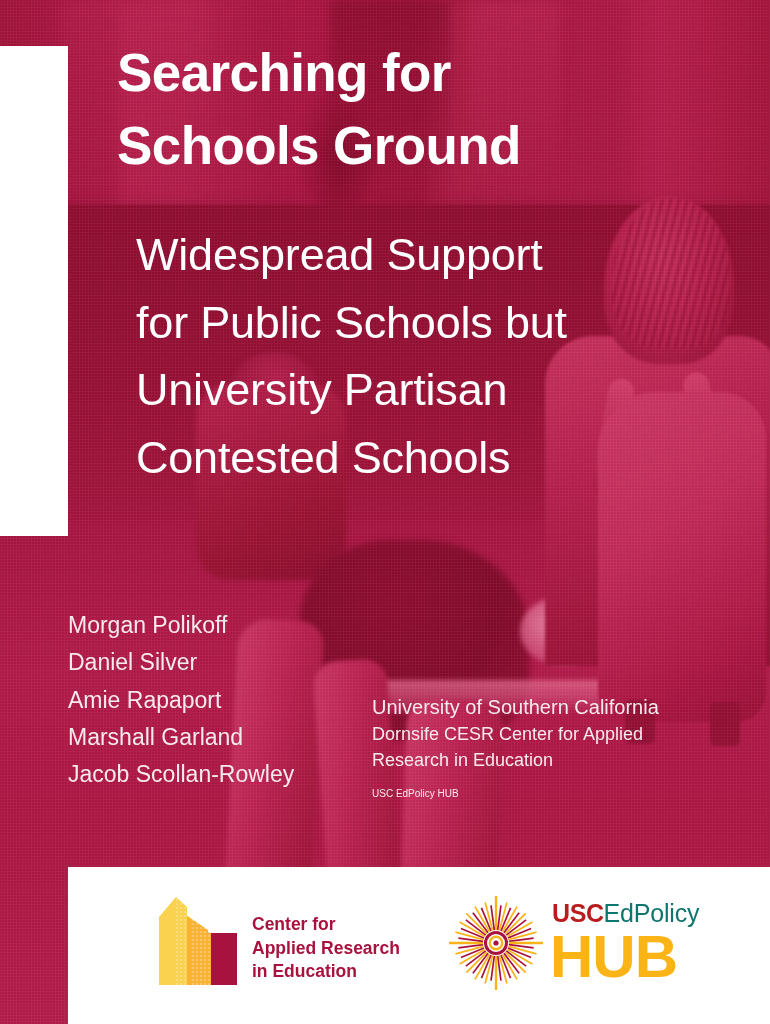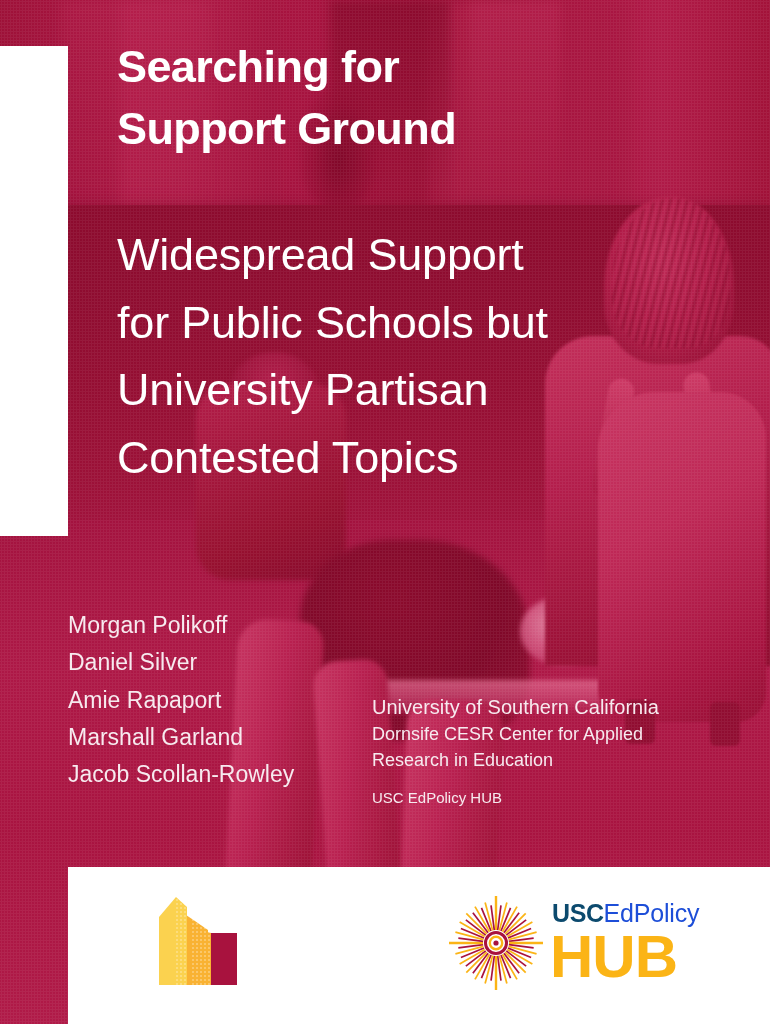--- a/index.html
+++ b/index.html
@@ -221,38 +221,38 @@
     left: 0; top: 46px; width: 68px; height: 490px;
     background: #ffffff;
   }
 
   
   .title {
     position: absolute;
     left: 117px; top: 36px;
     width: 620px;
     color: #ffffff;
-    font-size: 45px;
+    font-size: 53px;
     font-weight: bold;
     line-height: 1.38;
     letter-spacing: -0.6px;
   }
   .title .tline { display: block; white-space: nowrap; }
 
   .subtitle {
     position: absolute;
     left: 117px; top: 221px;
     width: 600px;
     color: #ffffff;
     font-size: 45px;
     font-weight: normal;
     line-height: 1.5;
     letter-spacing: -0.2px;
   }
-  .subtitle .sline { display: block; white-space: nowrap; }
+  .subtitle .sline { display: block; white-space: nowrap; margin-left: 19px; }
 
   .authors {
     position: absolute;
     left: 68px; top: 607px;
     color: #f7eaef;
     font-size: 23px;
     font-weight: normal;
     line-height: 1.62;
   }
   .authors span { display: block; white-space: nowrap; }
@@ -268,21 +268,21 @@
     white-space: nowrap;
     margin-bottom: 2px;
   }
   .aff-dept {
     font-size: 18px;
     line-height: 1.42;
     width: 320px;
     margin-bottom: 14px;
   }
   .aff-hub {
-    font-size: 15px;
+    font-size: 10px;
     line-height: 1.4;
     white-space: nowrap;
   }
 
   
   .footer {
     position: absolute;
     left: 68px; top: 867px; width: 702px; height: 157px;
     background: #ffffff;
   }
@@ -324,26 +324,26 @@
   }
   .hub-wordtop {
     position: absolute;
     left: 104px; top: 10px;
     font-size: 25px;
     line-height: 1;
     white-space: nowrap;
   }
   .hub-wordtop .usc {
     font-weight: bold;
-    color: #0c4a6e;
+    color: #b91c1c;
     letter-spacing: -0.4px;
   }
   .hub-wordtop .edpolicy {
     font-weight: normal;
-    color: #1d4ed8;
+    color: #0f766e;
     letter-spacing: -0.2px;
   }
   .hub-wordbig {
     position: absolute;
     left: 102px; top: 36px;
     font-size: 60px;
     font-weight: bold;
     color: #fbb416;
     line-height: 1;
     letter-spacing: -1px;
@@ -391,28 +391,28 @@
     <div class="fig-buckle-b"></div>
 
     <div class="tint"></div>
     <div class="halftone"></div>
   </div>
 
   <div class="white-stripe"></div>
 
   <h1 class="title">
     <span class="tline">Searching for</span>
-    <span class="tline">Support Ground</span>
+    <span class="tline">Schools Ground</span>
   </h1>
 
   <h2 class="subtitle">
     <span class="sline">Widespread Support</span>
     <span class="sline">for Public Schools but</span>
     <span class="sline">University Partisan</span>
-    <span class="sline">Contested Topics</span>
+    <span class="sline">Contested Schools</span>
   </h2>
 
   <div class="authors">
     <span>Morgan Polikoff</span>
     <span>Daniel Silver</span>
     <span>Amie Rapaport</span>
     <span>Marshall Garland</span>
     <span>Jacob Scollan-Rowley</span>
   </div>
 
@@ -443,20 +443,25 @@
 
             <path d="M31 30 L55 38 L55 90 L31 90 Z" fill="url(#dotsGold)"></path>
 
             <path d="M15 10 L36 24 L36 90 L15 90 Z" fill="#F9B233"></path>
 
             <path d="M36 24 L52 35 L52 90 L36 90 Z" fill="url(#dotsGold)"></path>
 
             <path d="M3 22 L20 2 L20 90 L3 90 Z" fill="#FBD24F"></path>
             <path d="M20 2 L20 90 L31 90 L31 12 Z" fill="url(#dotsLight)"></path>
           </svg>
+        </div>
+        <div class="cesr-text">
+          <span>Center for</span>
+          <span>Applied Research</span>
+          <span>in Education</span>
         </div>
       </div>
 
       <div class="hub-logo">
         <div class="hub-mark">
           <svg viewBox="0 0 96 96" width="96" height="96" aria-hidden="true">
             <g id="rays" stroke-linecap="butt">
                 <line x1="48.00" y1="35.00" x2="48.00" y2="1.00" stroke="#FBB416" stroke-width="2.4"></line>
                 <line x1="49.70" y1="35.11" x2="52.96" y2="10.33" stroke="#A8123E" stroke-width="1.7"></line>
                 <line x1="51.36" y1="35.44" x2="58.87" y2="7.43" stroke="#FBB416" stroke-width="1.7"></line>

